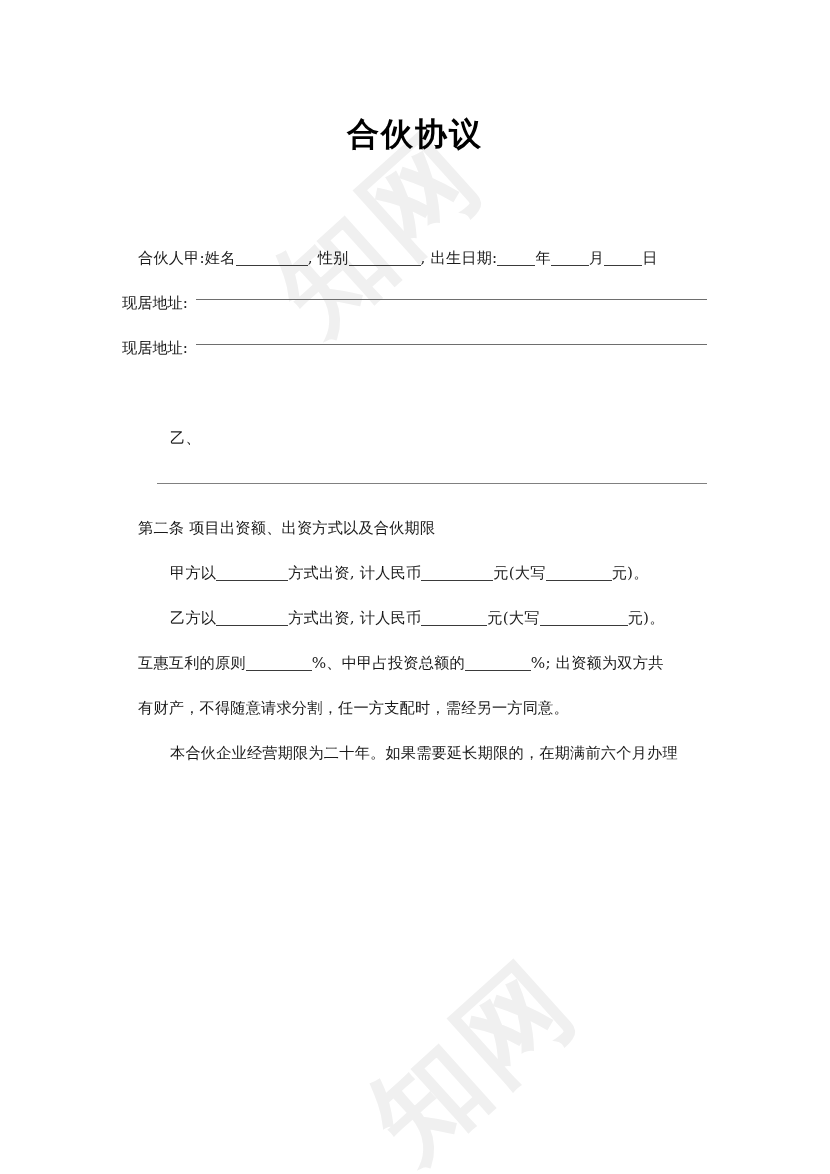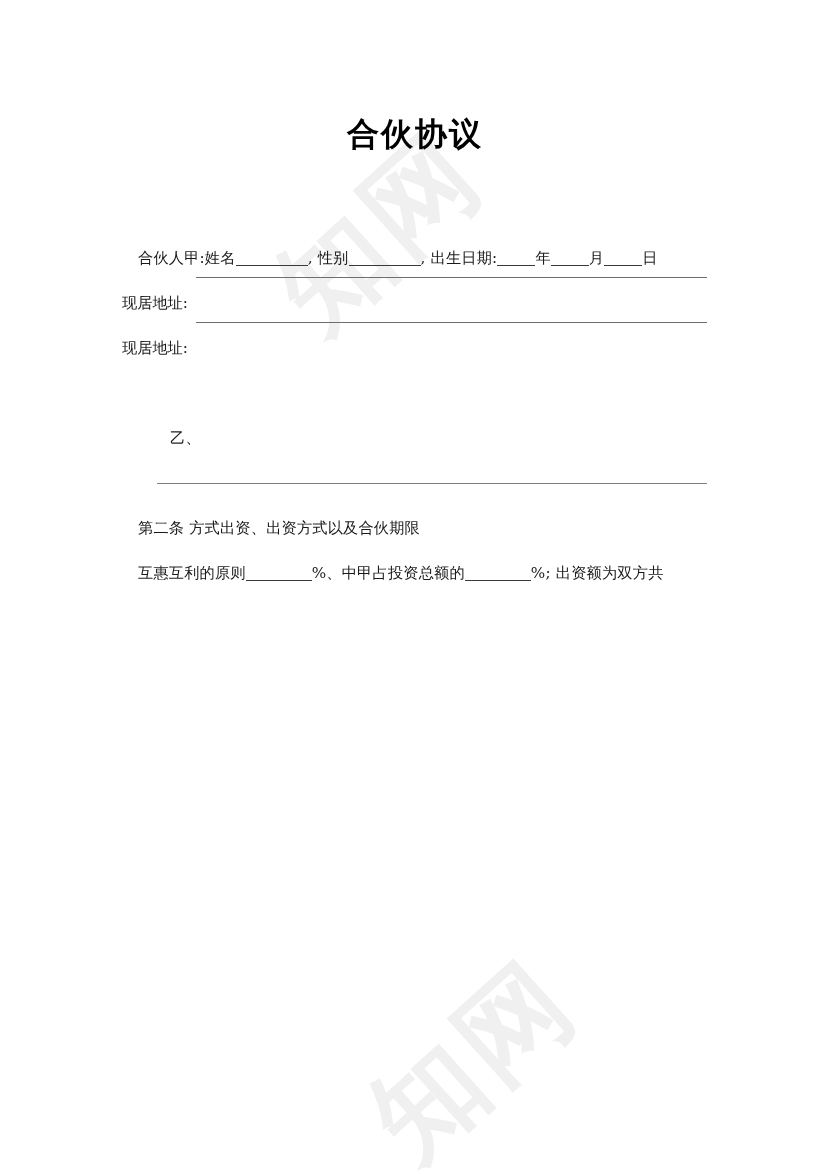--- a/index.html
+++ b/index.html
@@ -108,21 +108,21 @@
 
   
   .rule {
     border: 0;
     border-top: 1px solid #808080;
     margin: 0;
     height: 0;
   }
   .addr-row {
     display: flex;
-    align-items: flex-start;
+    align-items: center;
     font-size: 15.2px;
     line-height: 45px;
     white-space: nowrap;
   }
   .addr-rule {
     flex: 1 1 auto;
     border-bottom: 1px solid #6e6e6e;
     margin-left: 8px;
     position: relative;
     top: -4px;
@@ -166,25 +166,33 @@
     </div>
 
     <div class="gap-line"></div>
 
     <div class="ln indent">乙、</div>
 
     <div class="standalone-rule-row">
       <hr class="rule">
     </div>
 
-    <div class="ln">第二条  方式出资、出资方式以及合伙期限</div>
+    <div class="ln">第二条  项目出资额、出资方式以及合伙期限</div>
 
+    <div class="ln indent">
+      <span>甲方以</span><span class="blank b-mode"></span><span>方式出资, 计人民币</span><span class="blank b-amount"></span><span>元(大写</span><span class="blank b-upper"></span><span>元)。</span>
+    </div>
 
+    <div class="ln indent">
+      <span>乙方以</span><span class="blank b-mode"></span><span>方式出资, 计人民币</span><span class="blank b-upper"></span><span>元(大写</span><span class="blank b-upper-l"></span><span>元)。</span>
+    </div>
 
 
     <div class="ln">
       <span>互惠互利的原则</span><span class="blank b-pct"></span><span>%、中甲占投资总额的</span><span class="blank b-pct"></span><span>%; 出资额为双方共</span>
     </div>
 
+    <div class="ln">有财产，不得随意请求分割，任一方支配时，需经另一方同意。</div>
 
+    <div class="ln indent">本合伙企业经营期限为二十年。如果需要延长期限的，在期满前六个月办理</div>
 
   </div>
 </div>
 
 </body></html>

